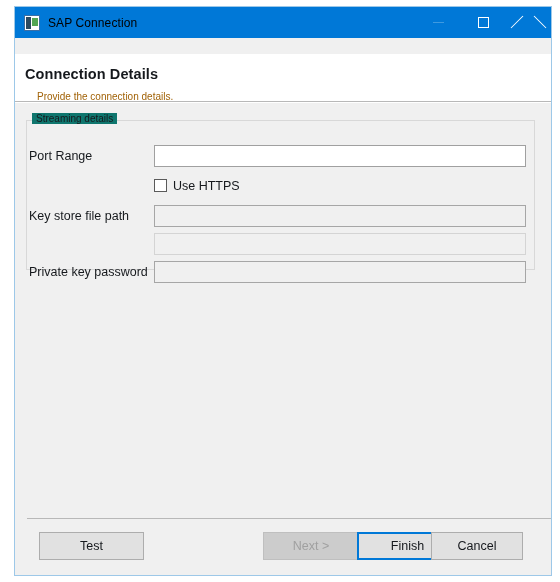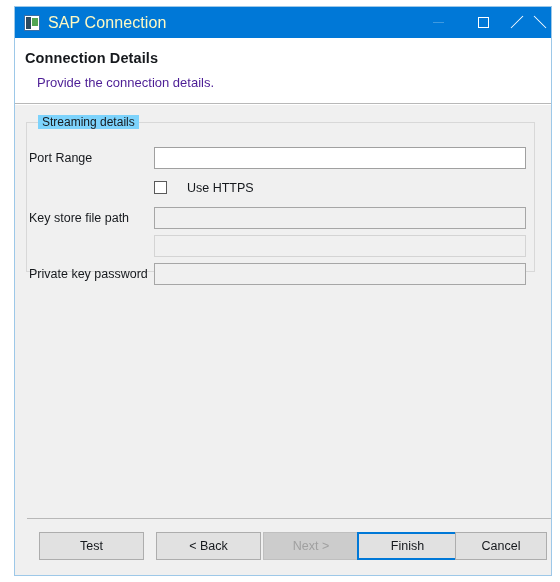--- a/index.html
+++ b/index.html
@@ -60,22 +60,22 @@
     width: 5px; height: 12px;
     background: #2c4a60;
   }
   .title-icon .ic-green {
     position: absolute;
     left: 7px; top: 2px;
     width: 6px; height: 8px;
     background: #53a653;
   }
   .title-text {
-    color: #fef9c3;
-    font-size: 16px;
+    color: #000000;
+    font-size: 12px;
     letter-spacing: .1px;
     white-space: nowrap;
   }
 
   .win-controls {
     position: absolute;
     right: 0;
     top: 0;
     height: 31px;
     display: flex;
@@ -121,37 +121,38 @@
     background: #ffffff;
     transform-origin: top center;
   }
   .win-btn .glyph-close::before { transform: translateX(-50%) rotate(45deg); top: 0; left: 1px; }
   .win-btn .glyph-close::after  { transform: translateX(-50%) rotate(-45deg); top: 0; left: 12px; }
 
   
   .header {
     background: #ffffff;
     flex: 0 0 auto;
-    height: 66px;
+    height: 48px;
     box-sizing: border-box;
     padding: 12px 0 0 10px;
     border-bottom: 1px solid #b8b8b8;
     position: relative;
+    margin-top: 16px;
   }
   .header-title {
     font-size: 14.5px;
     font-weight: bold;
     color: #16191d;
     letter-spacing: .1px;
   }
   .header-sub {
     margin-top: 9px;
     margin-left: 12px;
-    font-size: 13px;
-    color: #4c1d95;
+    font-size: 10px;
+    color: #a16207;
   }
 
   
   .body {
     flex: 1 1 auto;
     background: #f0f0f0;
     position: relative;
     border-top: 1px solid #ffffff;
   }
 
@@ -160,25 +161,25 @@
     position: absolute;
     left: 11px;
     top: 17px;
     width: 509px;
     height: 150px;
     border: 1px solid #d8d8d8;
     box-sizing: border-box;
   }
   .groupbox-label {
     position: absolute;
-    left: 11px;
+    left: 5px;
     top: -8px;
-    background: #7dd3fc;
+    background: #0f766e;
     padding: 0 4px;
-    font-size: 12px;
+    font-size: 10px;
     color: #16191d;
     white-space: nowrap;
   }
 
   .field-row {
     position: absolute;
     left: 0;
     height: 22px;
     display: flex;
     align-items: center;
@@ -215,21 +216,21 @@
     border: 1px solid #d4d4d4;
     color: #6d6d6d;
   }
 
   
   .checkbox-row {
     position: absolute;
     left: 139px;
     display: flex;
     align-items: flex-start;
-    gap: 20px;
+    gap: 6px;
   }
   .checkbox-box {
     width: 13px;
     height: 13px;
     border: 1px solid #5a5a5a;
     background: #ffffff;
     box-sizing: border-box;
     flex: 0 0 auto;
   }
   .checkbox-label {
@@ -329,20 +330,19 @@
       </div>
 
       <div class="field-row" style="top:158px;">
         <span class="field-label">Private key password</span>
         <input class="field-input disabled" type="text" disabled="" value="" style="">
       </div>
     </div>
 
     <div class="footer">
       <button class="btn" style="left:12px;  width:105px;">Test</button>
-      <button class="btn" style="left:129px; width:105px;">&lt; Back</button>
       <button class="btn disabled" style="left:236px; width:96px;">Next &gt;</button>
       <button class="btn default" style="left:330px; width:101px;">Finish</button>
-      <button class="btn" style="left:428px; width:92px;">Cancel</button>
+      <button class="btn" style="left:404px; width:92px;">Cancel</button>
     </div>
 
   </div>
 </div>
 
 </body></html>

